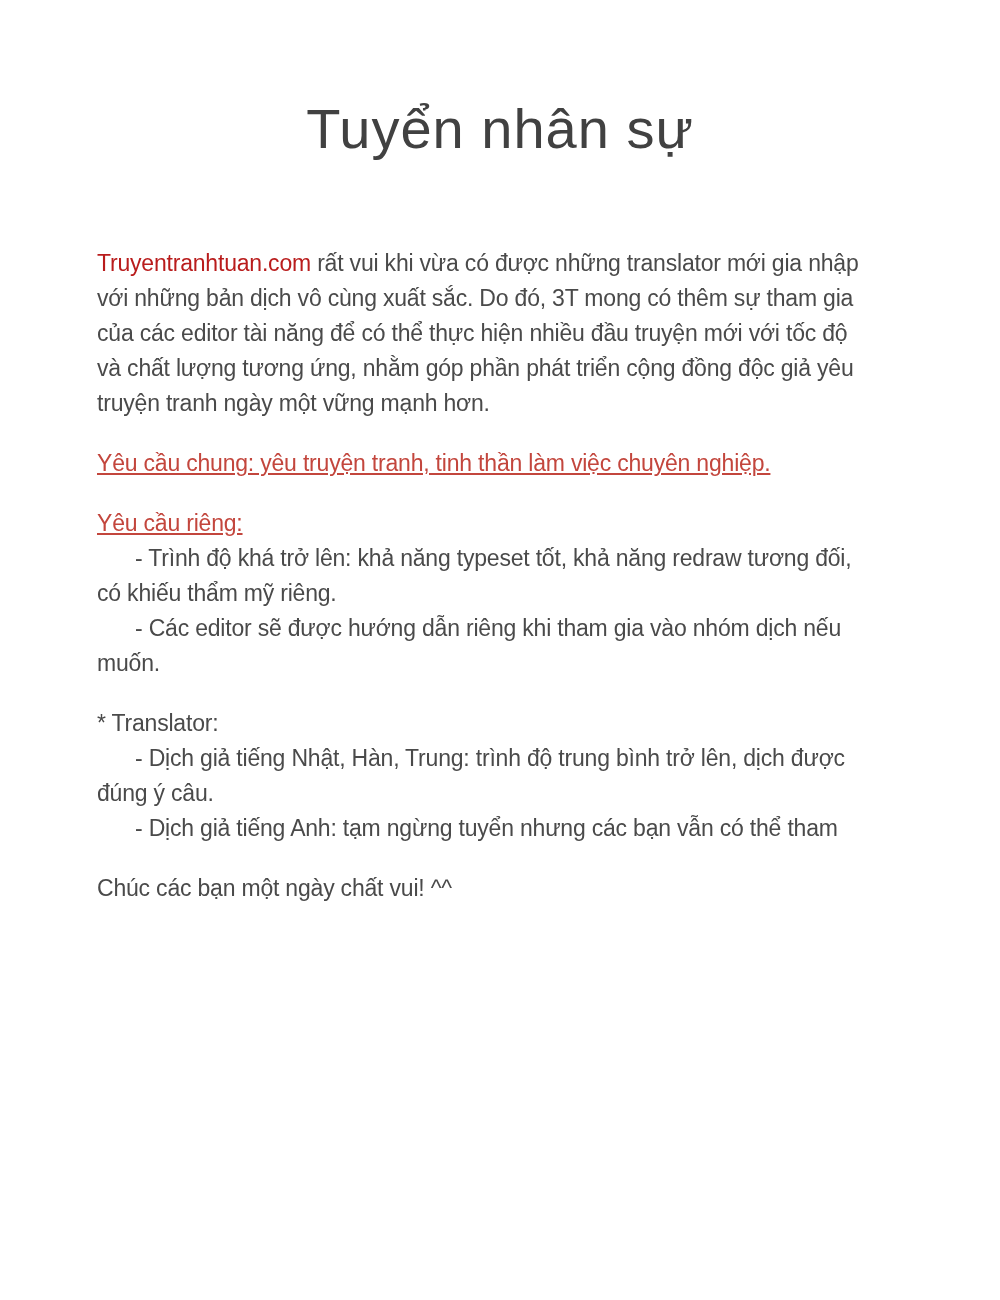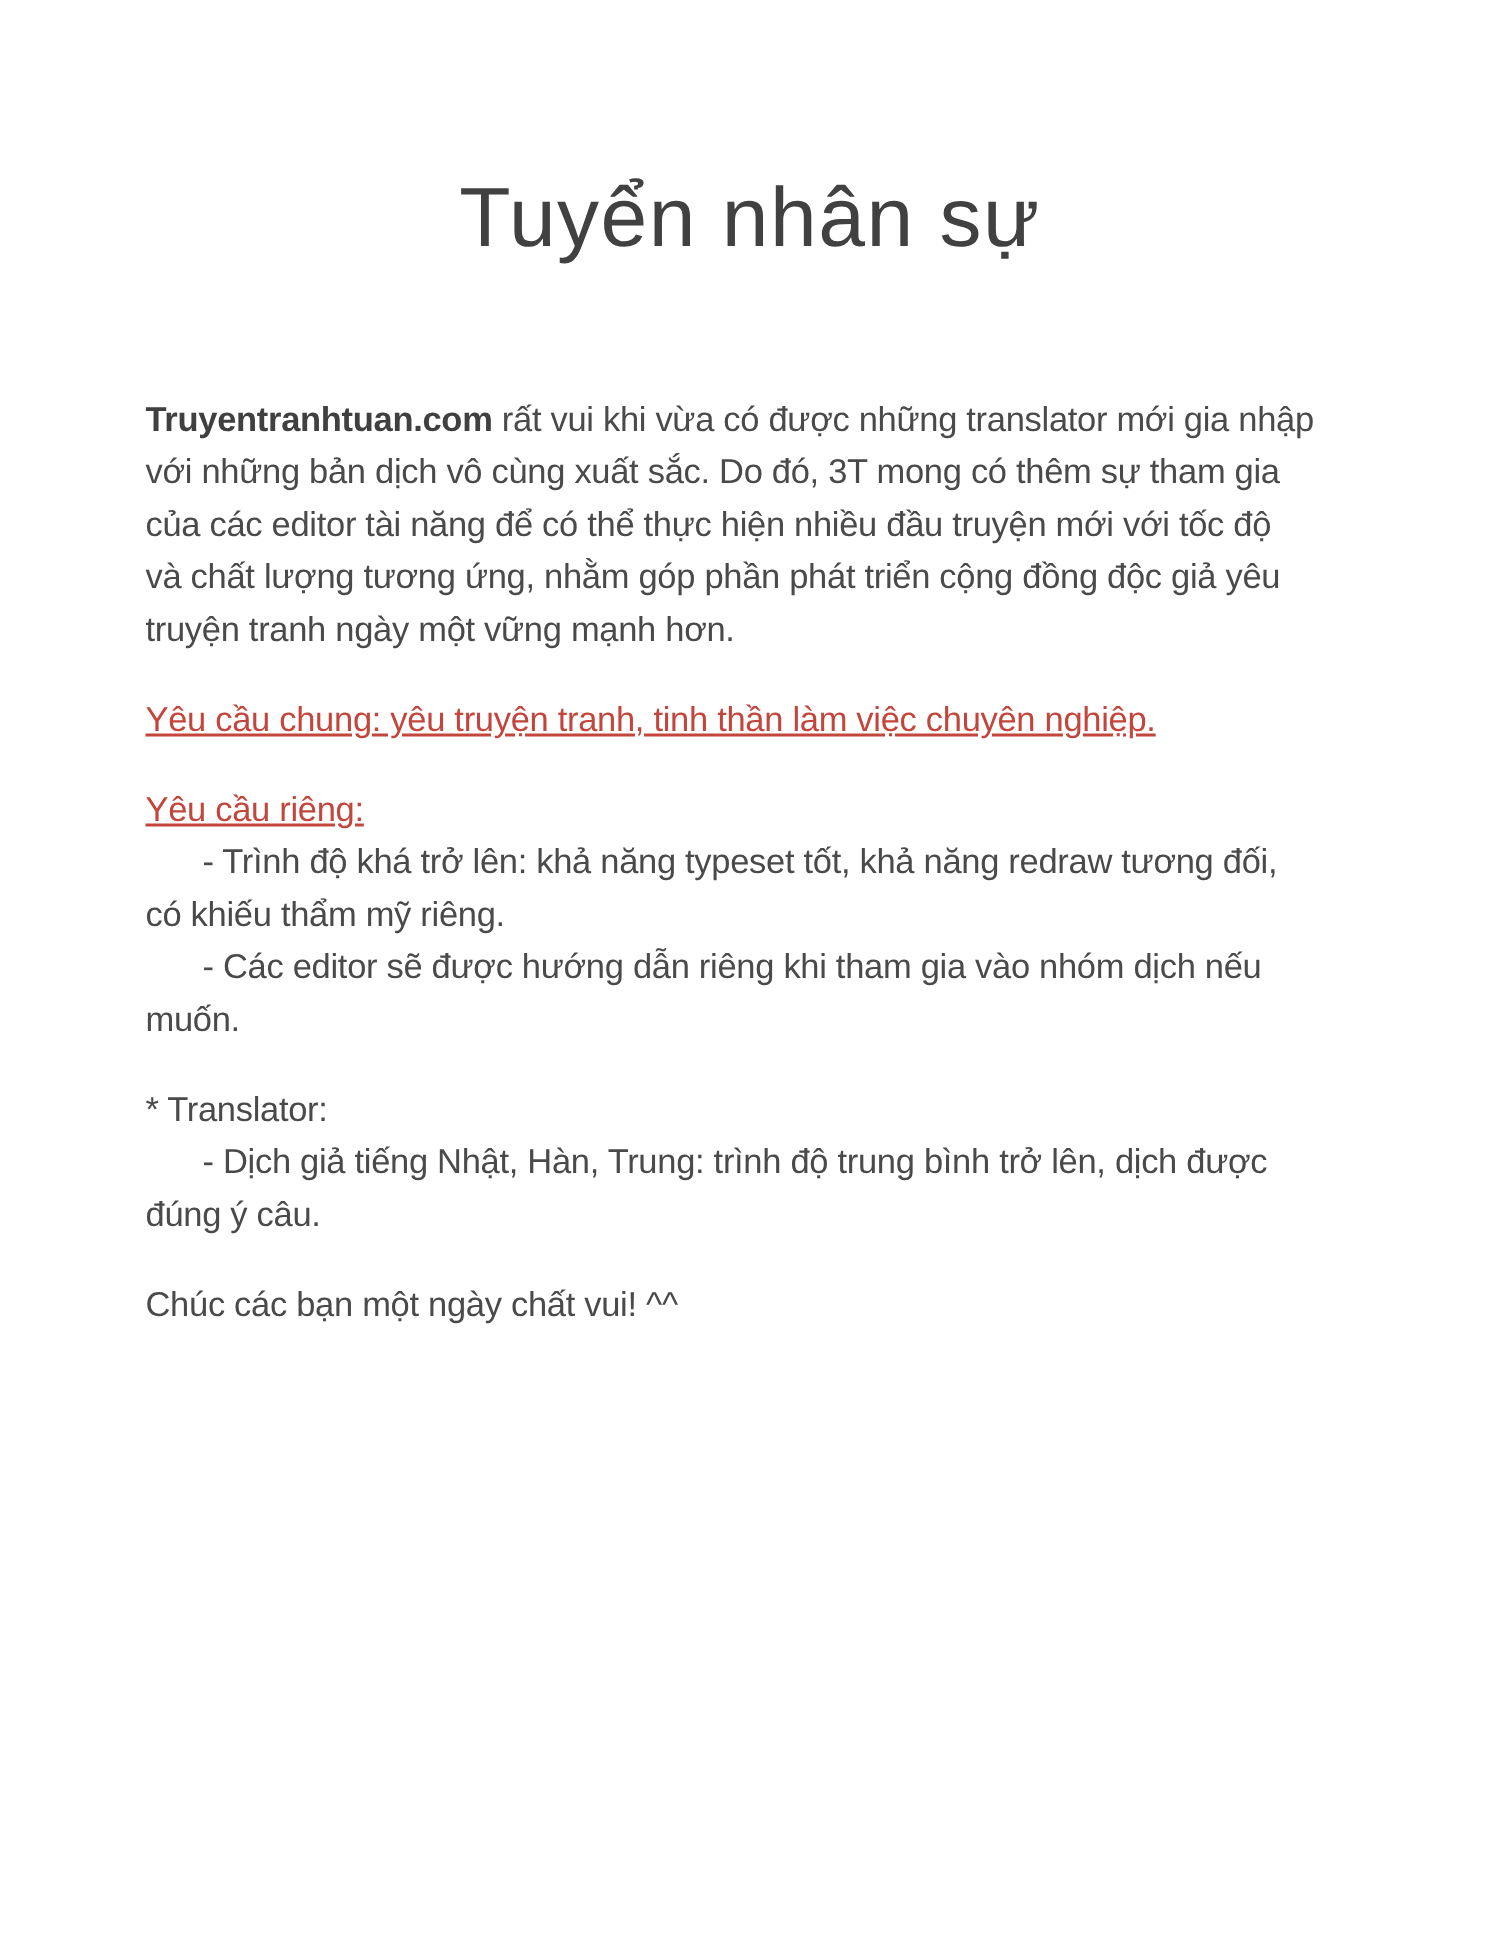--- a/index.html
+++ b/index.html
@@ -8,21 +8,21 @@
     background: #ffffff;
   }
   body {
     width: 1000px;
     height: 1300px;
     overflow: hidden;
     font-family: "Liberation Sans", sans-serif;
     color: #4a4a4a;
   }
   .page-title {
-    margin: 16px;
+    margin: 0;
     padding-top: 95px;
     text-align: center;
     font-size: 56px;
     font-weight: 300;
     letter-spacing: 1px;
     color: #414141;
     line-height: 1.2;
   }
   .content {
     margin: 84px 60px 0 97px;
@@ -38,24 +38,23 @@
     white-space: nowrap;
   }
   .line.indent {
     padding-left: 38px;
   }
   .red {
     color: #c3463d;
     text-decoration: underline;
   }
   .link {
-    color: #404040;
+    color: #b91c1c;
     text-decoration: none;
     cursor: pointer;
-    font-weight: bold;
   }
 </style>
 </head>
 <body>
 
 <main>
 
   <h1 class="page-title">Tuyển nhân sự</h1>
 
   <div class="content">
@@ -79,20 +78,21 @@
       <div class="line indent">- Trình độ khá trở lên: khả năng typeset tốt, khả năng redraw tương đối,</div>
       <div class="line">có khiếu thẩm mỹ riêng.</div>
       <div class="line indent">- Các editor sẽ được hướng dẫn riêng khi tham gia vào nhóm dịch nếu</div>
       <div class="line">muốn.</div>
     </div>
 
     <div class="para">
       <div class="line">* Translator:</div>
       <div class="line indent">- Dịch giả tiếng Nhật, Hàn, Trung: trình độ trung bình trở lên, dịch được</div>
       <div class="line">đúng ý câu.</div>
+      <div class="line indent">- Dịch giả tiếng Anh: tạm ngừng tuyển nhưng các bạn vẫn có thể tham</div>
     </div>
 
 
     <div class="para">
       <div class="line">Chúc các bạn một ngày chất vui! ^^</div>
     </div>
 
   </div>
 </main>
 

